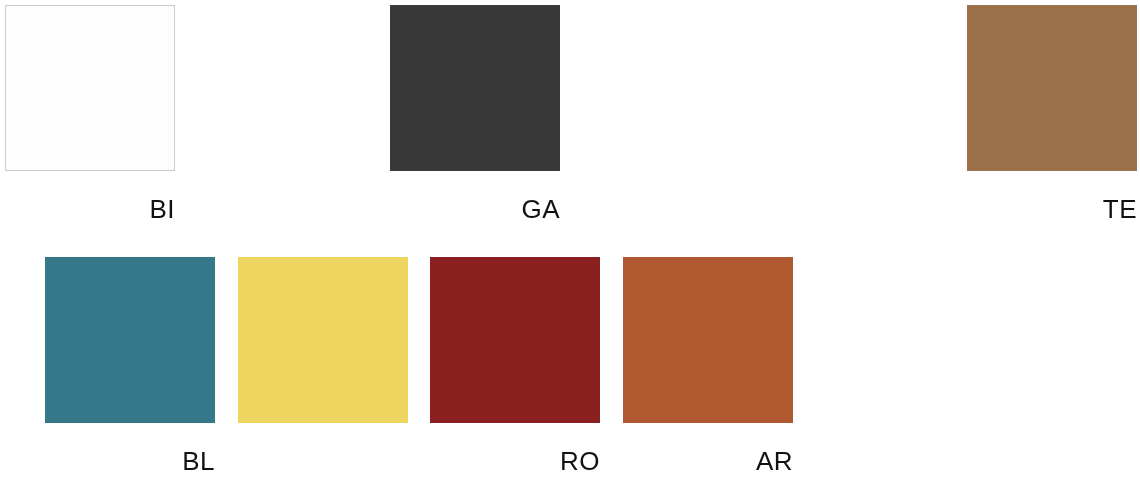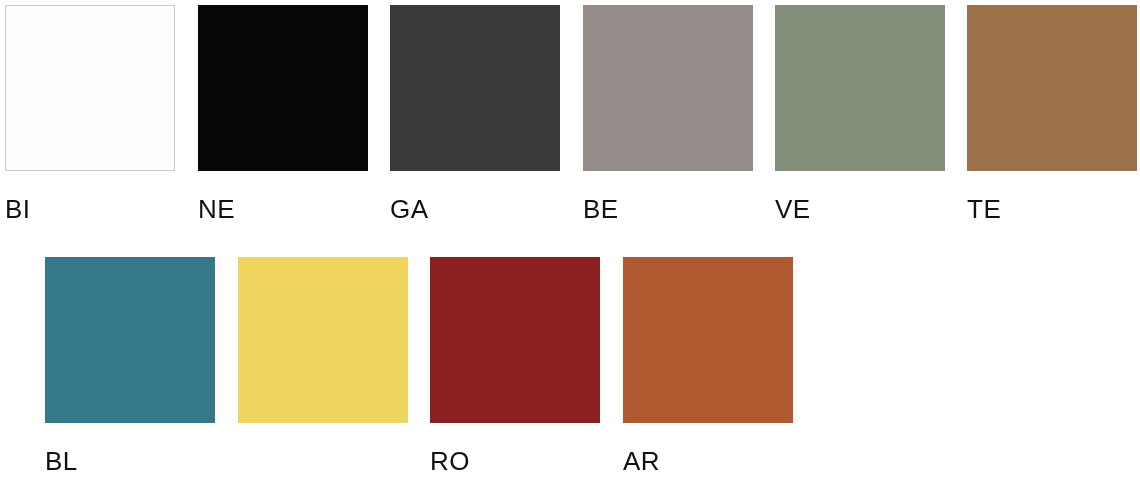--- a/index.html
+++ b/index.html
@@ -56,53 +56,41 @@
 
   .swatch-chip.bordered {
     border: 1px solid #cccccc;
   }
 
   .swatch-label {
     position: absolute;
     top: 192px;
     left: 0;
     width: 170px;
-    text-align: left;
+    text-align: right;
     font-size: 26px;
     line-height: 34px;
     color: #111111;
     font-family: "Liberation Sans", sans-serif;
     letter-spacing: 0.5px;
     white-space: nowrap;
   }
 </style>
 </head>
 <body>
 
 <div id="palette-grid">
   <div class="swatch-row" id="swatch-row-1">
       <div class="swatch-cell col-0">
         <div class="swatch-chip bordered" style="background: rgb(253, 253, 253); border-color: rgb(204, 204, 204);"></div>
         <div class="swatch-label">BI</div>
       </div>
-      <div class="swatch-cell col-1">
-        <div class="swatch-chip" style="background: rgb(7, 7, 7);"></div>
-        <div class="swatch-label">NE</div>
-      </div>
       <div class="swatch-cell col-2">
         <div class="swatch-chip" style="background: rgb(57, 57, 57);"></div>
         <div class="swatch-label">GA</div>
-      </div>
-      <div class="swatch-cell col-3">
-        <div class="swatch-chip" style="background: rgb(148, 141, 137);"></div>
-        <div class="swatch-label">BE</div>
-      </div>
-      <div class="swatch-cell col-4">
-        <div class="swatch-chip" style="background: rgb(130, 142, 121);"></div>
-        <div class="swatch-label">VE</div>
       </div>
       <div class="swatch-cell col-5">
         <div class="swatch-chip" style="background: rgb(156, 112, 72);"></div>
         <div class="swatch-label">TE</div>
       </div>
     </div>
   <div class="swatch-row" id="swatch-row-2">
       <div class="swatch-cell col-0">
         <div class="swatch-chip" style="background: rgb(52, 120, 138);"></div>
         <div class="swatch-label">BL</div>

